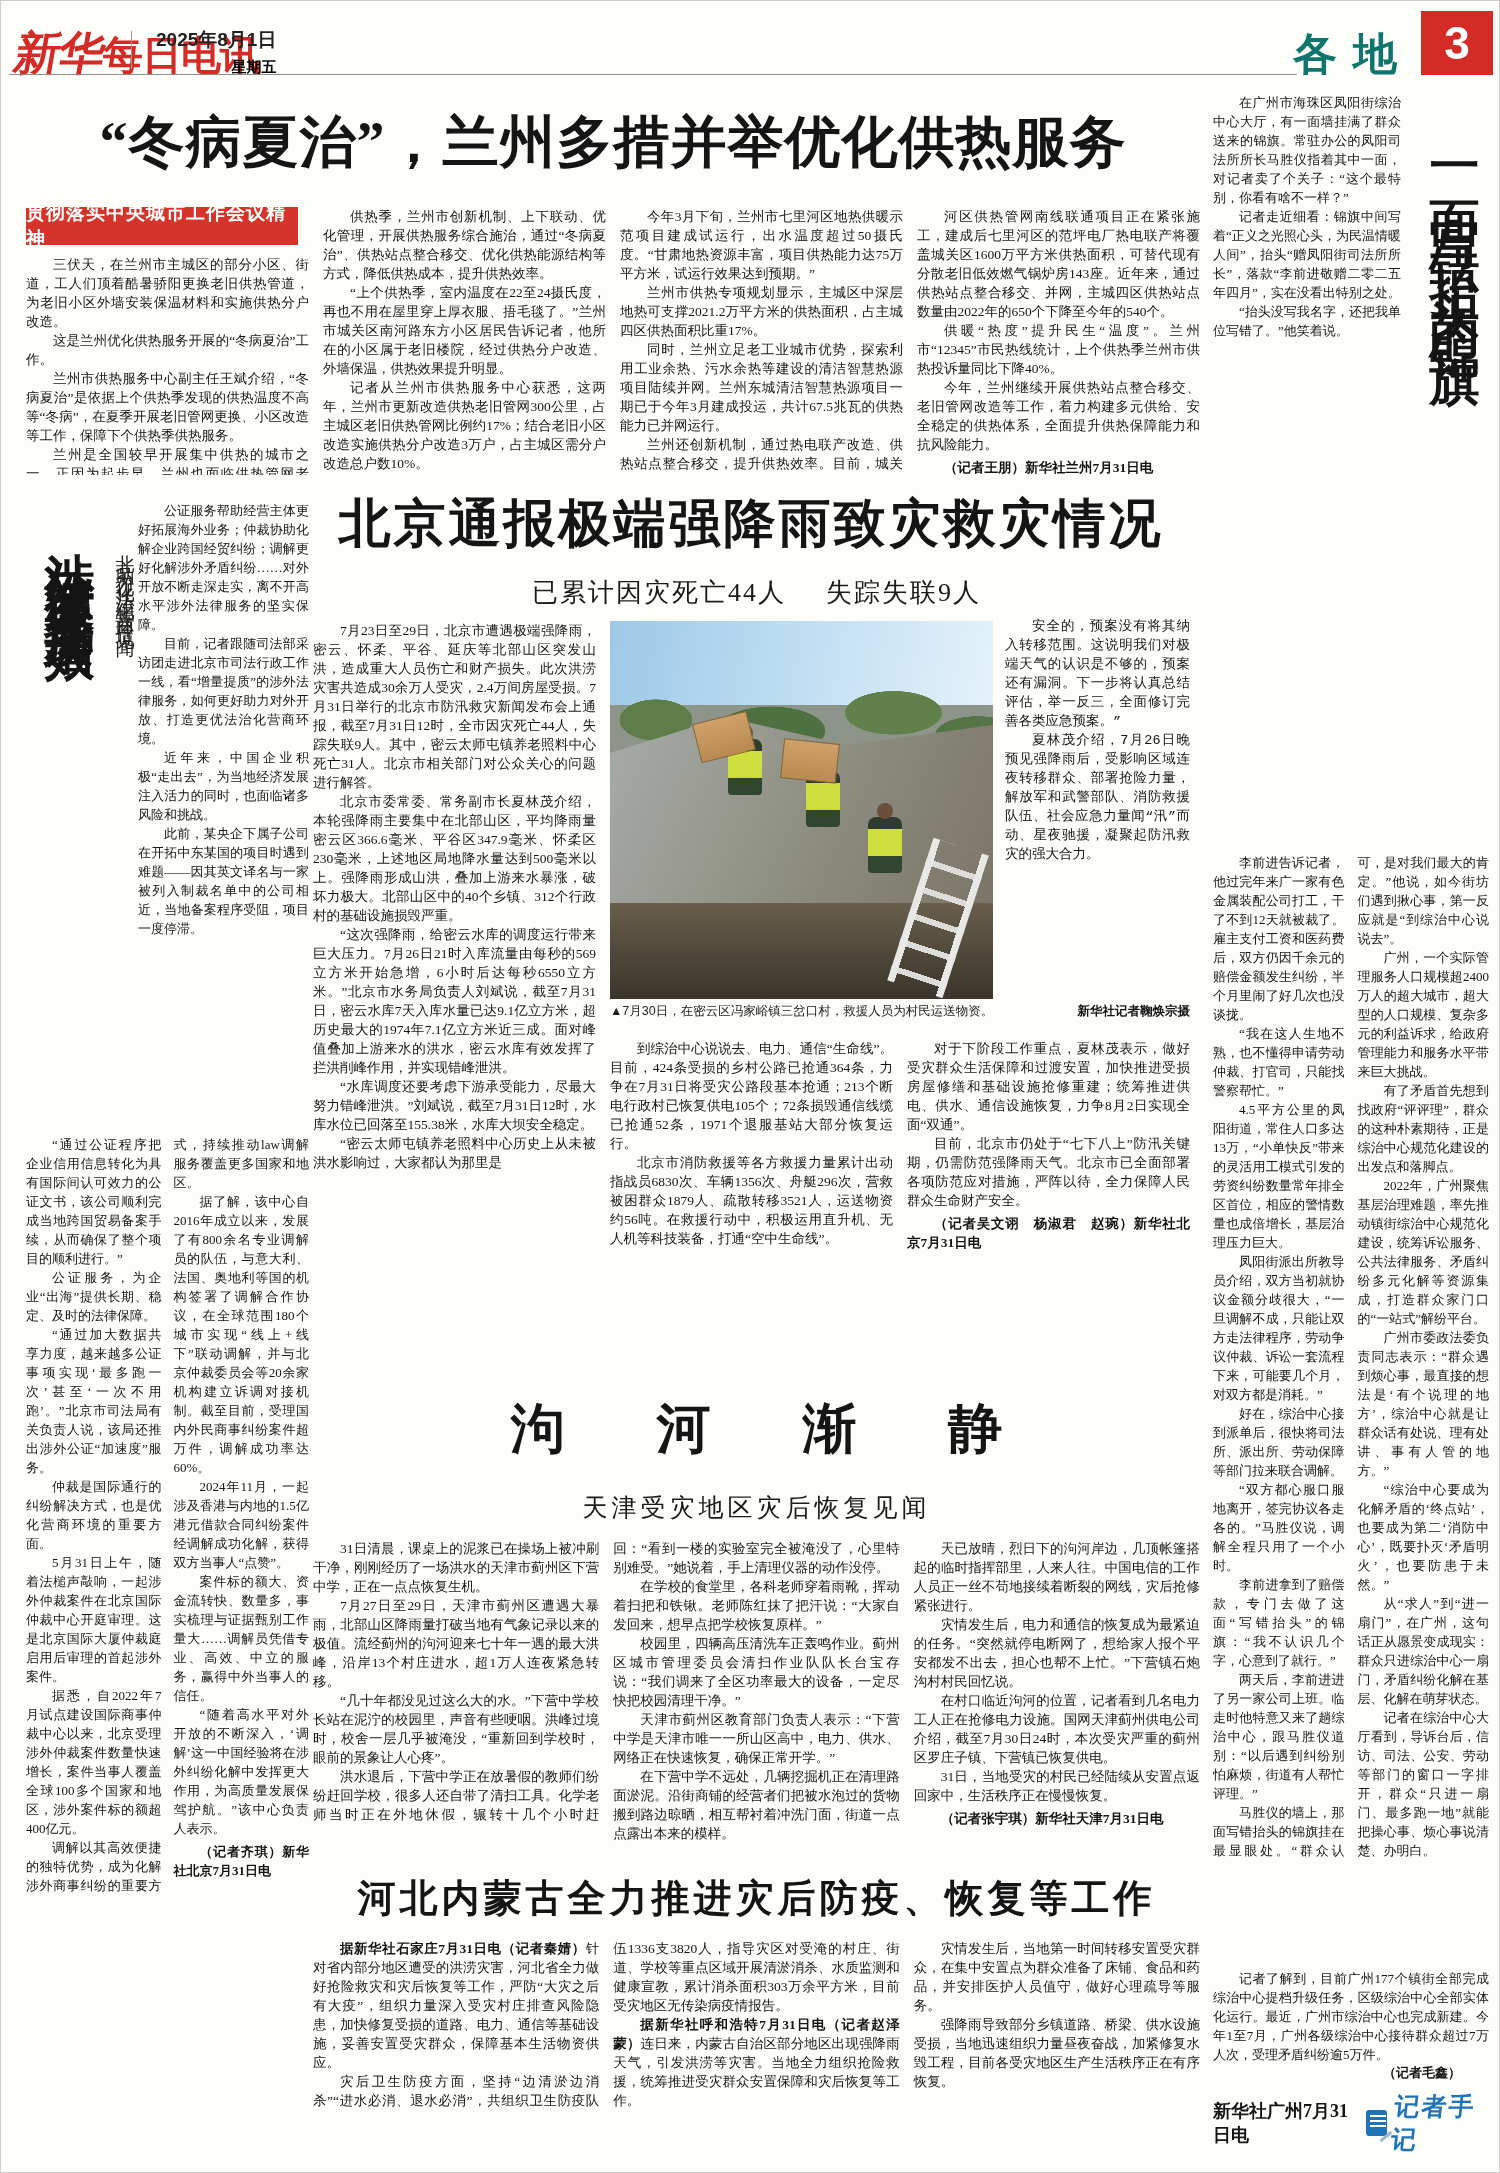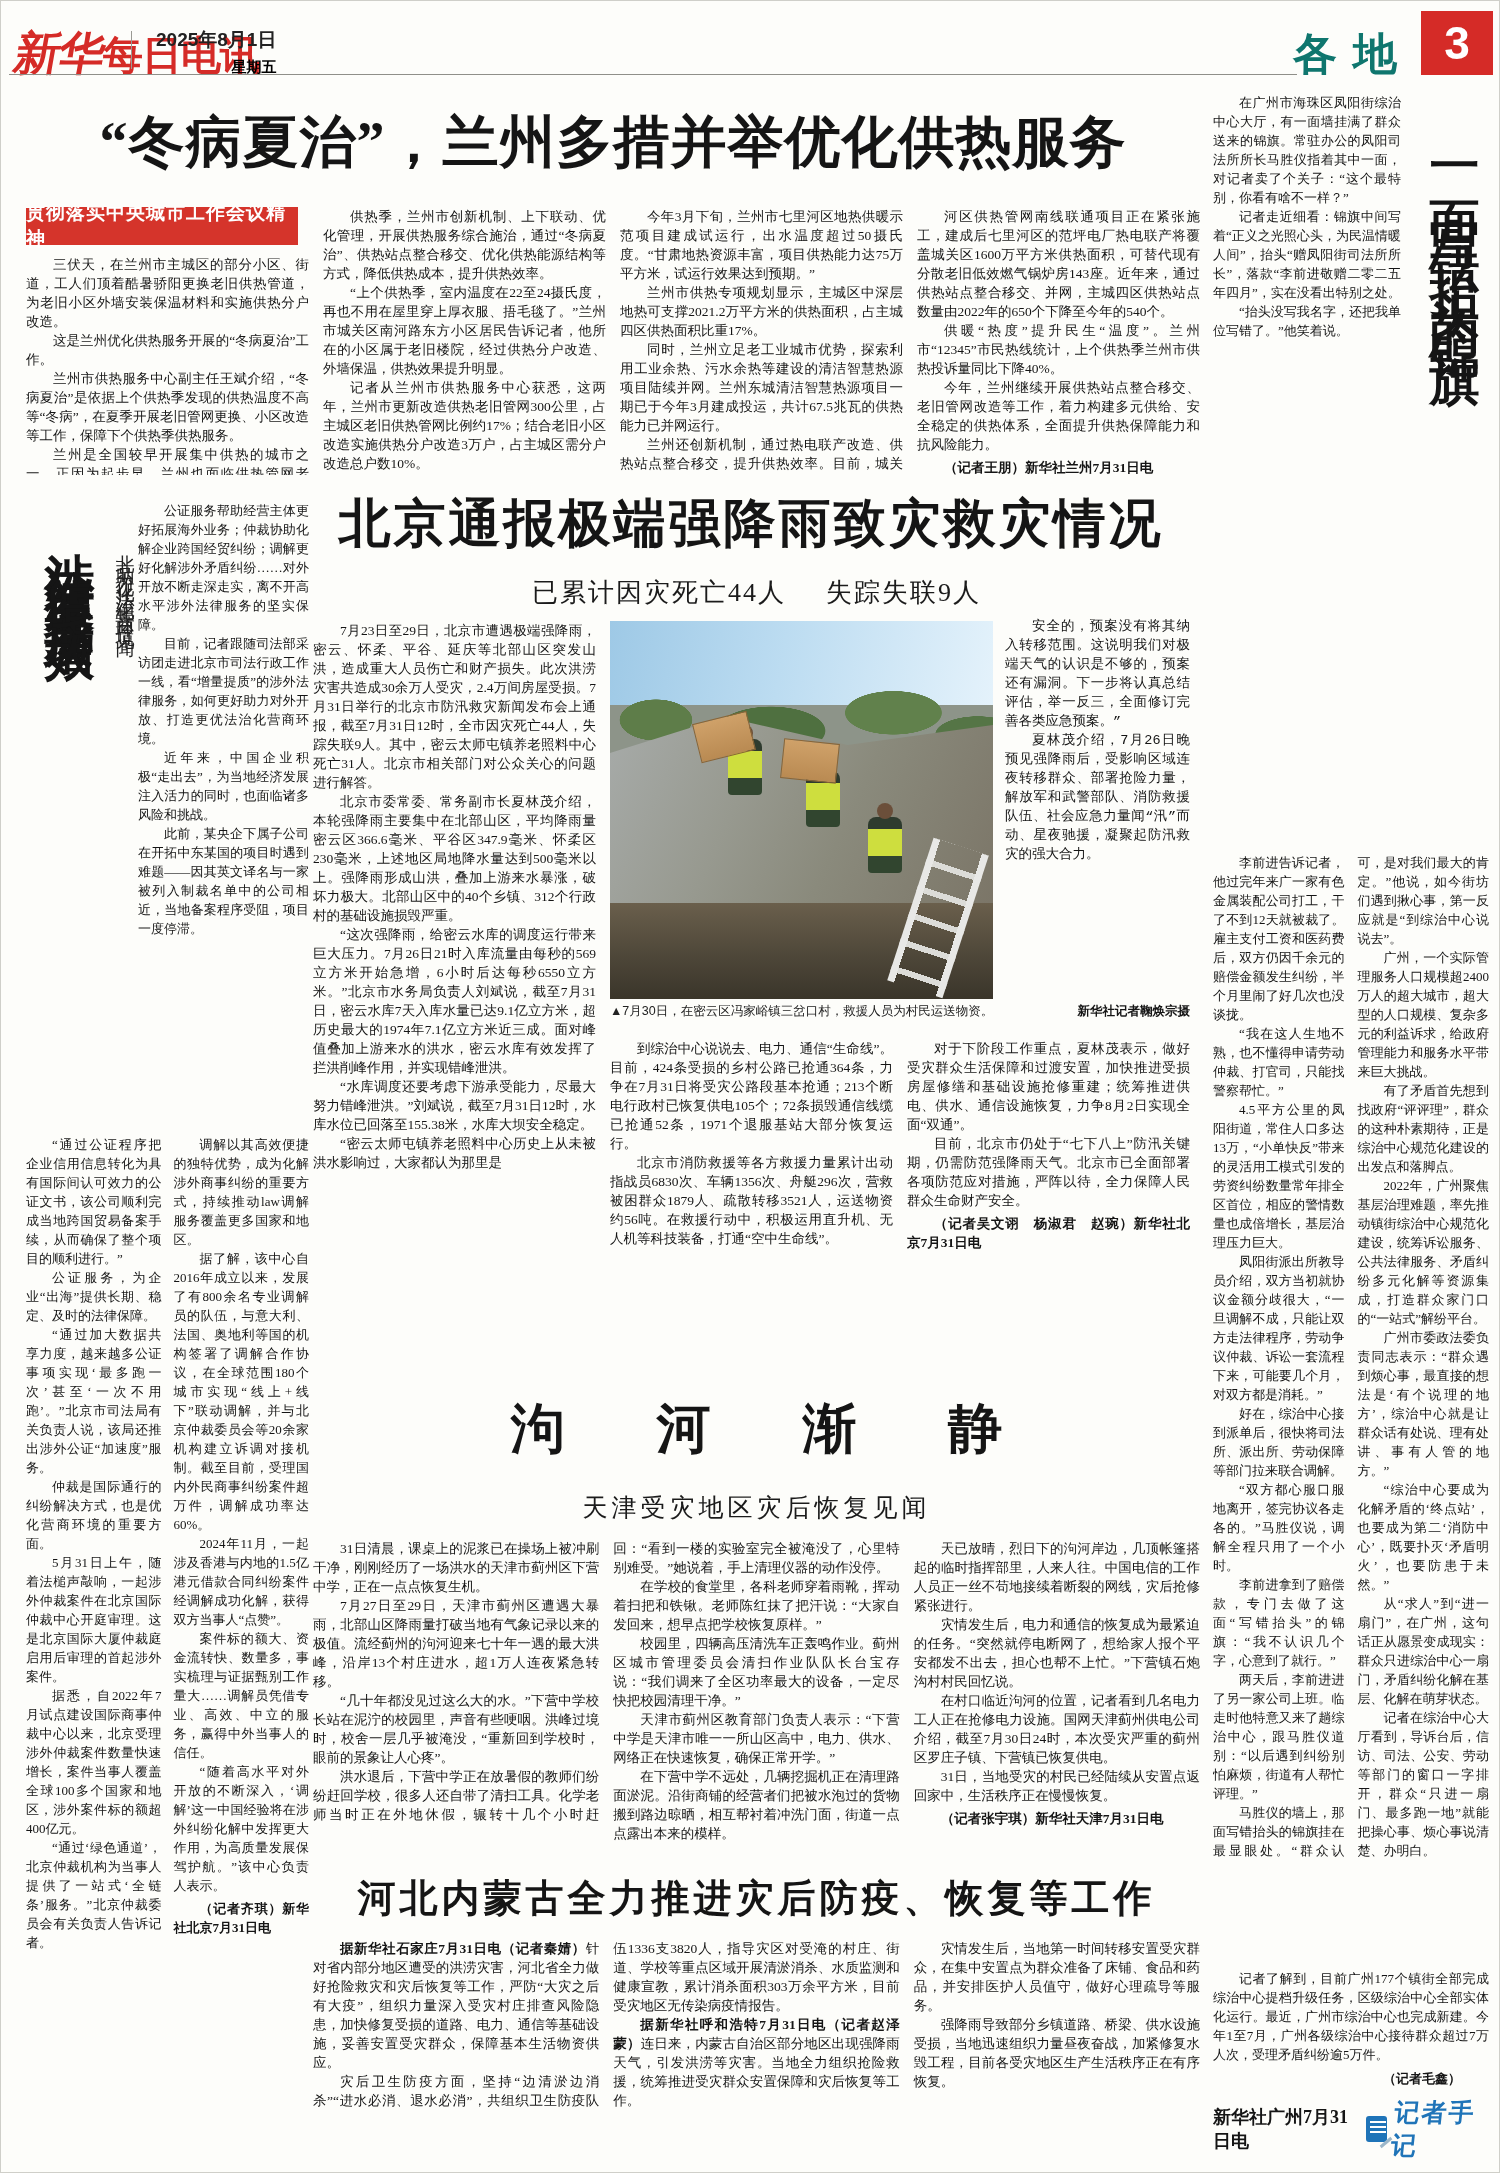--- a/index.html
+++ b/index.html
@@ -18,21 +18,21 @@
   .date-week { font-size:15px; font-weight:bold; color:#000000; margin-top:5px;text-align:right; }
   .header-rule { left:8px; top:73px; width:1288px; height:1px; background:#8f8f89; }
   .section-name { left:1292px; top:24px; font-size:44px; font-weight:bold; color:#0f766e; letter-spacing:16px; font-family:"Liberation Serif", serif; }
   .page-badge { left:1420px; top:10px; width:72px; height:64px; background:#d52b27; color:#fff;
                 font-size:46px; font-weight:bold; display:flex; align-items:center; justify-content:center;
                 font-family:"Liberation Sans", sans-serif; }
 
   
   .flow p, .para { font-size:13.5px; line-height:19px; text-align:justify; text-indent:2em; }
   .byline { font-size:13.5px; line-height:20px; font-weight:bold; text-align:right; text-indent:0; margin-top:4px; }
-  .byline-center { font-size:13px; font-weight:bold; text-align:right; padding-right:28px; margin-top:6px; }
+  .byline-center { font-size:13px; font-weight:bold; text-align:right; padding-right:28px; margin-top:0; }
   .dateline { font-weight:bold; }
   .colset { display:flex; gap:14px; }
   .colset > div { width:283px; overflow:hidden; }
 
   
   .lz-head { left:25px; top:104px; width:1174px; text-align:center; font-size:56px; font-weight:bold; letter-spacing:1px; }
   .lz-badge { width:272px; height:38px; background:#d5342b; color:#fff; font-size:19px; font-weight:bold;
               display:flex; align-items:center; justify-content:center; letter-spacing:1px; margin-bottom:10px;
               font-family:"Liberation Sans", sans-serif; }
   .lz-body { left:25px; top:206px; width:1174px; height:268px; }
@@ -165,21 +165,20 @@
         </div>
     </div>
     <div class="legal-cols">
       <div>
           <p class="para">“通过公证程序把企业信用信息转化为具有国际间认可效力的公证文书，该公司顺利完成当地跨国贸易备案手续，从而确保了整个项目的顺利进行。”</p>
           <p class="para">公证服务，为企业“出海”提供长期、稳定、及时的法律保障。</p>
           <p class="para">“通过加大数据共享力度，越来越多公证事项实现‘最多跑一次’甚至‘一次不用跑’。”北京市司法局有关负责人说，该局还推出涉外公证“加速度”服务。</p>
           <p class="para">仲裁是国际通行的纠纷解决方式，也是优化营商环境的重要方面。</p>
           <p class="para">5月31日上午，随着法槌声敲响，一起涉外仲裁案件在北京国际仲裁中心开庭审理。这是北京国际大厦仲裁庭启用后审理的首起涉外案件。</p>
           <p class="para">据悉，自2022年7月试点建设国际商事仲裁中心以来，北京受理涉外仲裁案件数量快速增长，案件当事人覆盖全球100多个国家和地区，涉外案件标的额超400亿元。</p>
-          <p class="para">“通过‘绿色通道’，北京仲裁机构为当事人提供了一站式‘全链条’服务。”北京仲裁委员会有关负责人告诉记者。</p>
           <p class="para">调解以其高效便捷的独特优势，成为化解涉外商事纠纷的重要方式，持续推动law调解服务覆盖更多国家和地区。</p>
           <p class="para">据了解，该中心自2016年成立以来，发展了有800余名专业调解员的队伍，与意大利、法国、奥地利等国的机构签署了调解合作协议，在全球范围180个城市实现“线上+线下”联动调解，并与北京仲裁委员会等20余家机构建立诉调对接机制。截至目前，受理国内外民商事纠纷案件超万件，调解成功率达60%。</p>
           <p class="para">2024年11月，一起涉及香港与内地的1.5亿港元借款合同纠纷案件经调解成功化解，获得双方当事人“点赞”。</p>
           <p class="para">案件标的额大、资金流转快、数量多，事实梳理与证据甄别工作量大……调解员凭借专业、高效、中立的服务，赢得中外当事人的信任。</p>
           <p class="para">“随着高水平对外开放的不断深入，‘调解’这一中国经验将在涉外纠纷化解中发挥更大作用，为高质量发展保驾护航。”该中心负责人表示。</p>
         </div>
       <p class="byline">（记者齐琪）新华社北京7月31日电</p>
     </div>
   </div>
 

